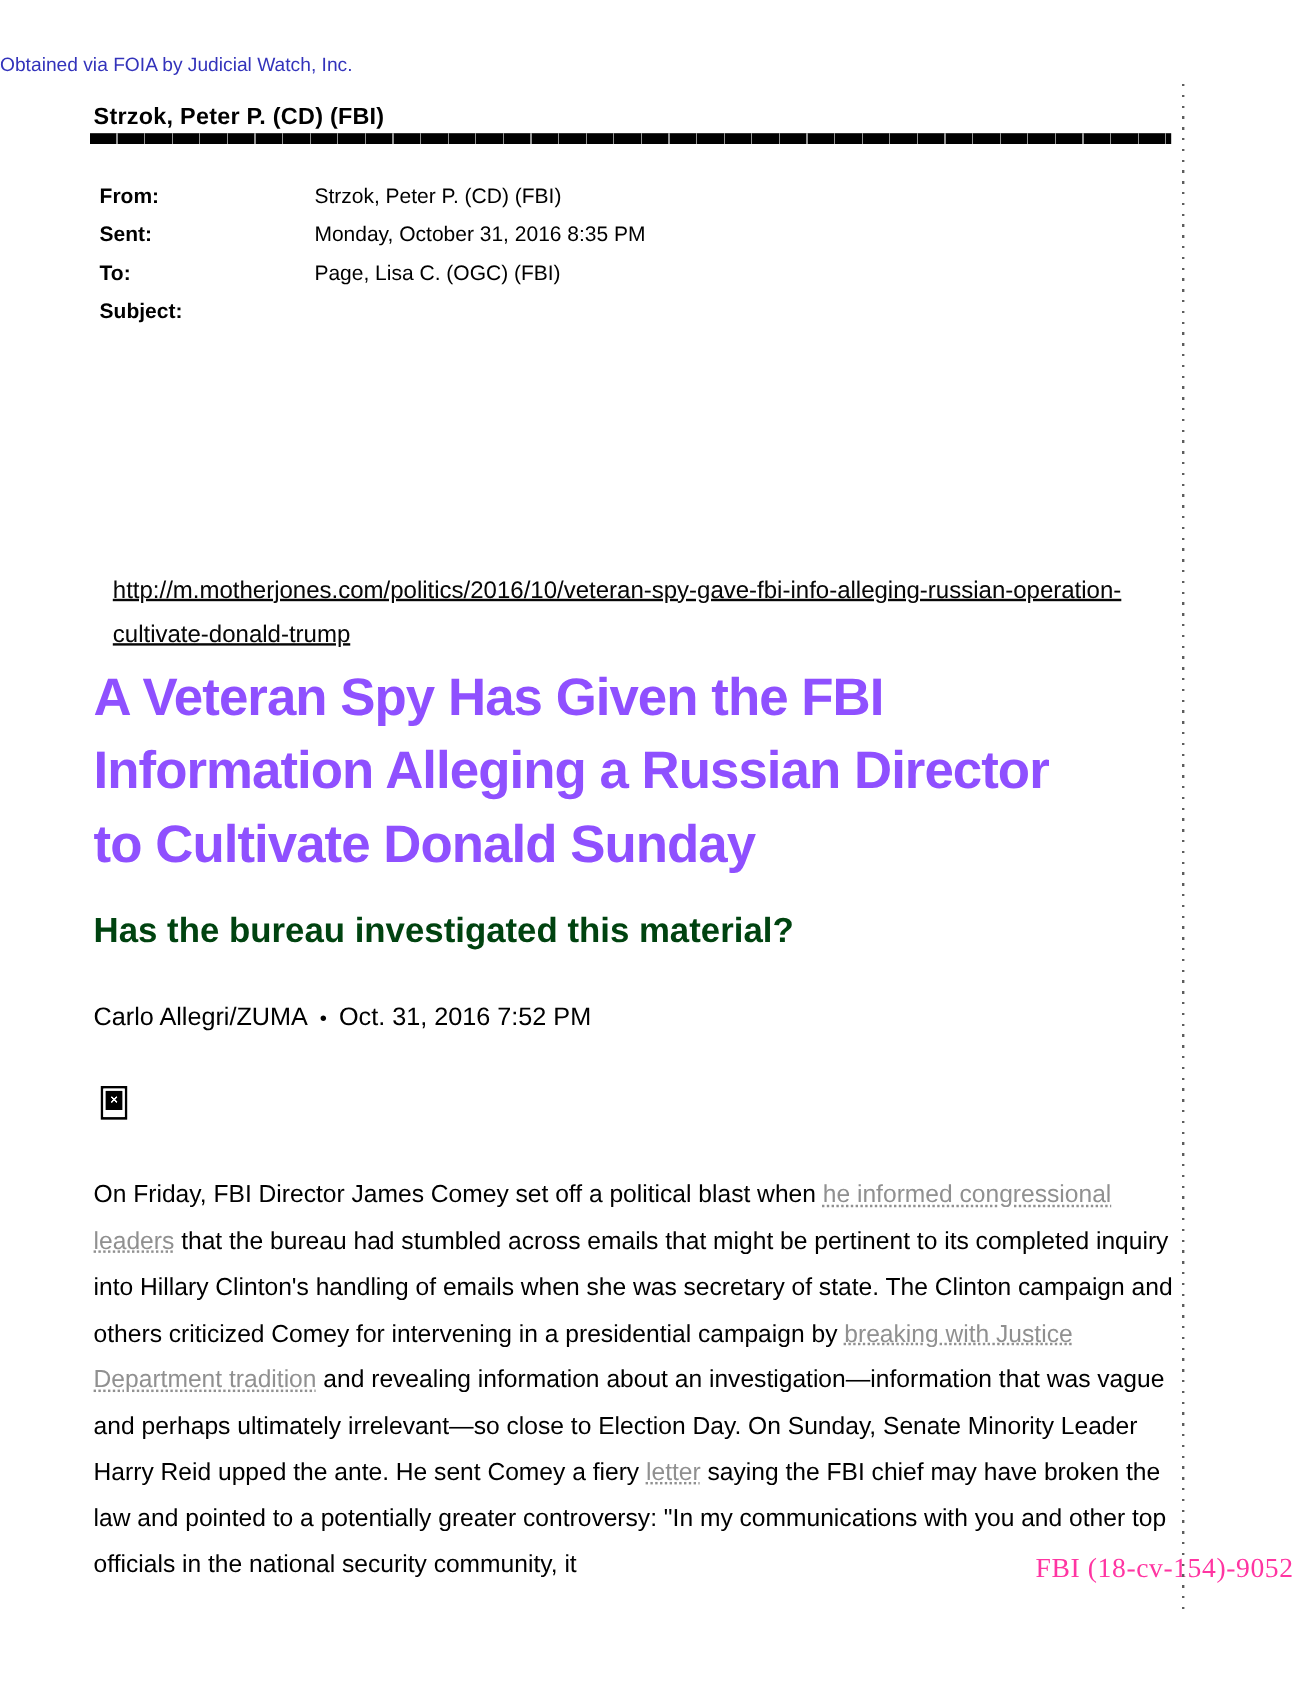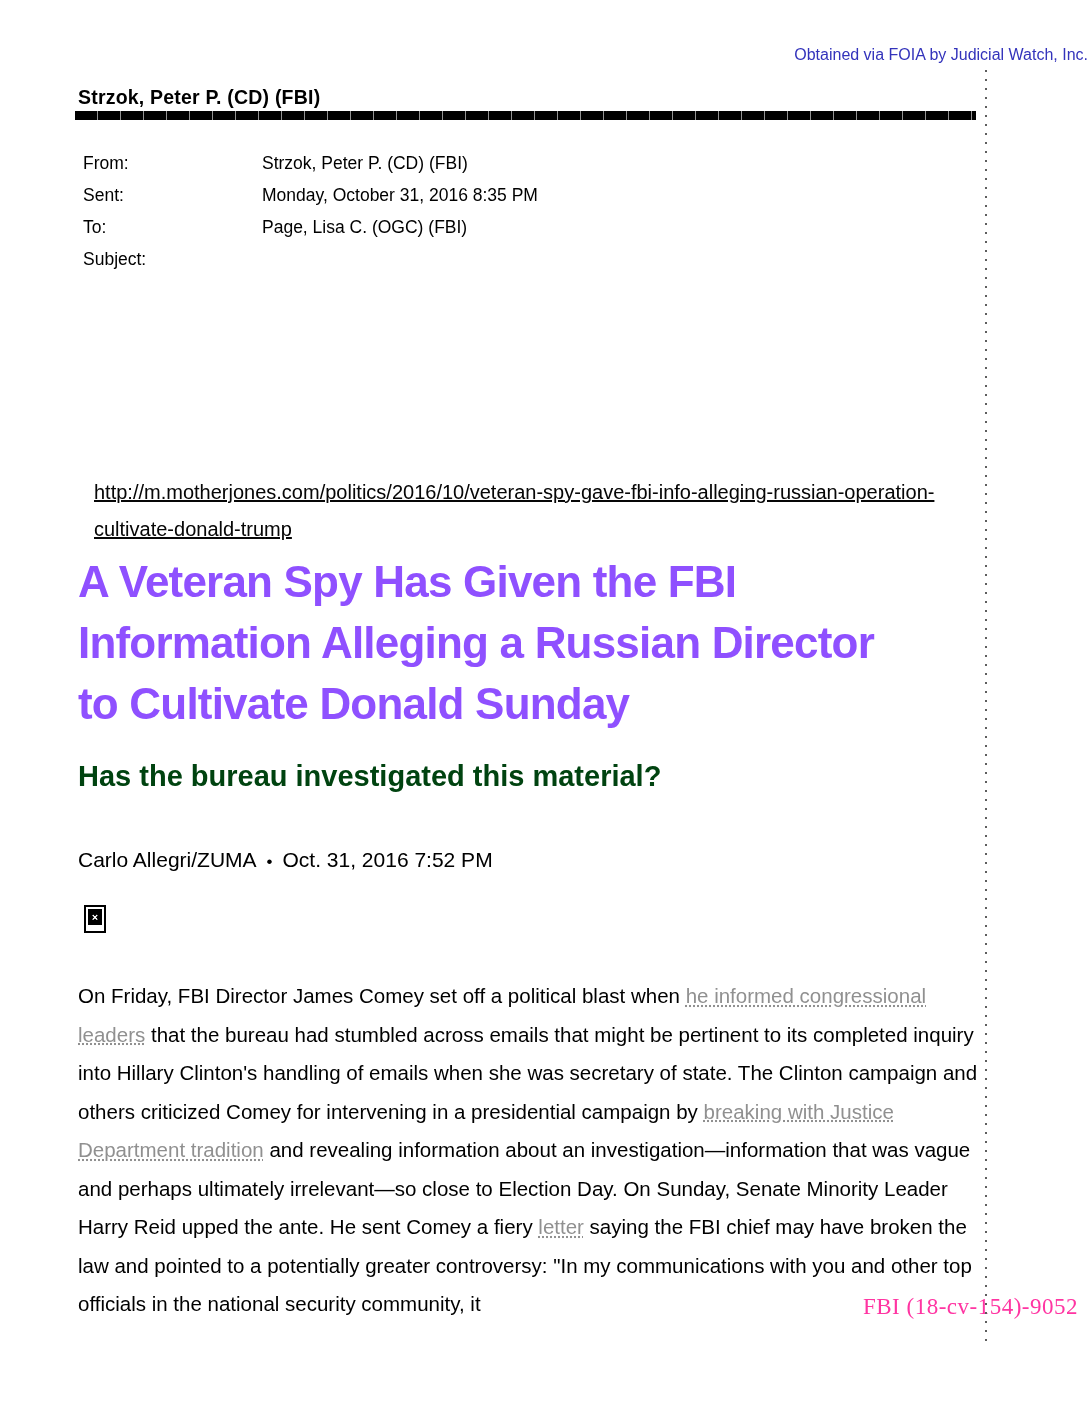--- a/index.html
+++ b/index.html
@@ -8,21 +8,21 @@
     width: 1088px;
     height: 1408px;
     background: #ffffff;
     overflow: hidden;
     font-family: "Liberation Sans", sans-serif;
   }
   
   .foia-watermark {
     position: absolute;
     top: 46px; left: 0; width: 100%;
-    text-align: right;
+    text-align: left;
     font-size: 16px;
     color: #3333bb;
   }
   
   .scan {
     position: absolute;
     inset: 0;
     color: #141414;
     filter: blur(0.3px) contrast(1.35);
   }
@@ -42,21 +42,21 @@
   }
   .fields {
     position: absolute;
     left: 83px; top: 149px;
     display: grid;
     grid-template-columns: 179px 655px;
     row-gap: 3px;
     font-size: 17.5px;
     line-height: 29px;
   }
-  .field-label { font-weight: normal; }
+  .field-label { font-weight: bold; }
   .field-value { }
   .url-block {
     position: absolute;
     left: 78px; top: 474px;
     font-size: 20px;
     line-height: 37px;
     color: #262626;
     text-decoration: none;
     cursor: pointer;
     margin-left: 16px;
@@ -76,21 +76,20 @@
     left: 78px; top: 760px;
     font-size: 29px;
     font-weight: bold;
     color: #14532d;
   }
   .byline {
     position: absolute;
     left: 78px; top: 836px;
     font-size: 21px;
     color: #222222;
-    margin-top: 12px;
   }
   .byline .sep { margin: 0 10px; font-size: 17px; }
   .img-placeholder {
     position: absolute;
     left: 84px; top: 905px;
     width: 22px; height: 28px;
     border: 2px solid #000;
     background: #ffffff;
     box-sizing: border-box;
     padding: 2px;

